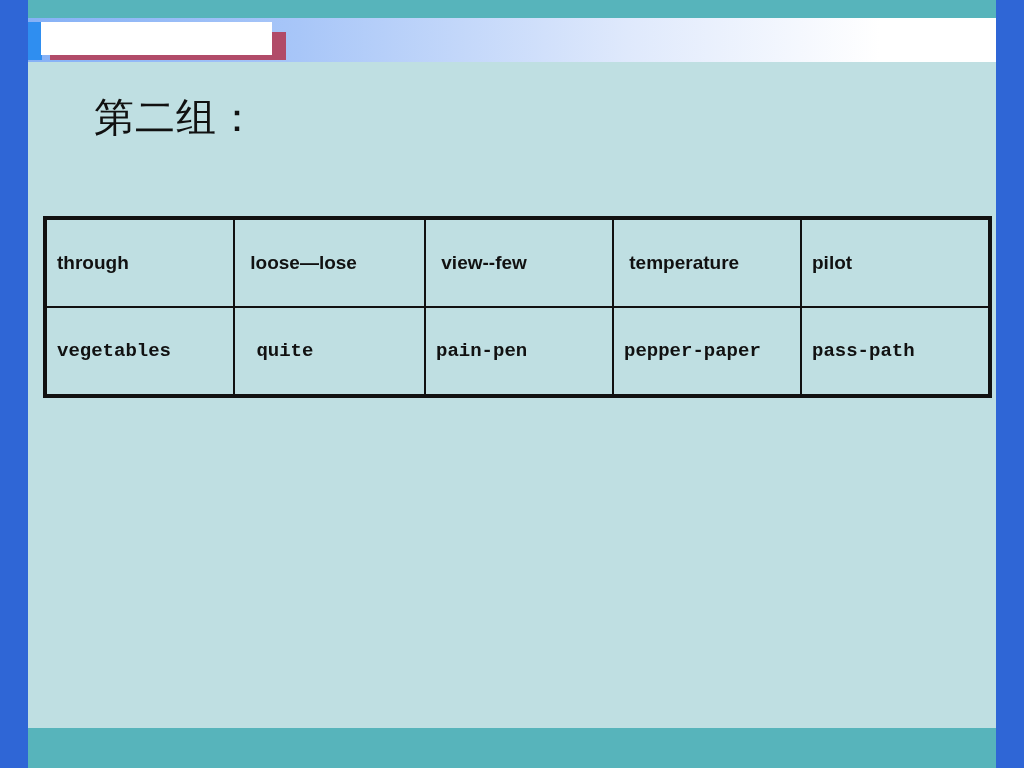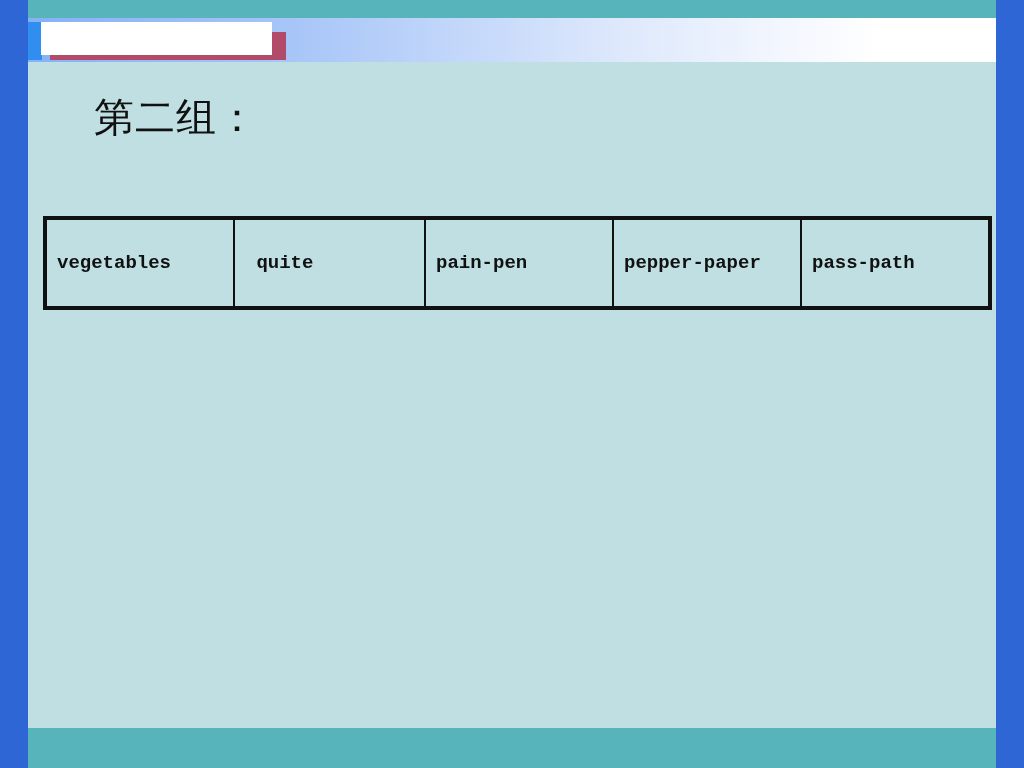--- a/index.html
+++ b/index.html
@@ -164,20 +164,27 @@
 
   <table class="word-table">
     <colgroup>
       <col class="col-1">
       <col class="col-2">
       <col class="col-3">
       <col class="col-4">
       <col class="col-5">
     </colgroup>
     <tbody>
+      <tr class="row-mid">
+        <td>through</td>
+        <td> loose—lose</td>
+        <td> view--few</td>
+        <td> temperature</td>
+        <td>pilot</td>
+      </tr>
       <tr class="row-low">
         <td>vegetables</td>
         <td> quite</td>
         <td>pain-pen</td>
         <td>pepper-paper</td>
         <td>pass-path</td>
       </tr>
     </tbody>
   </table>
 

